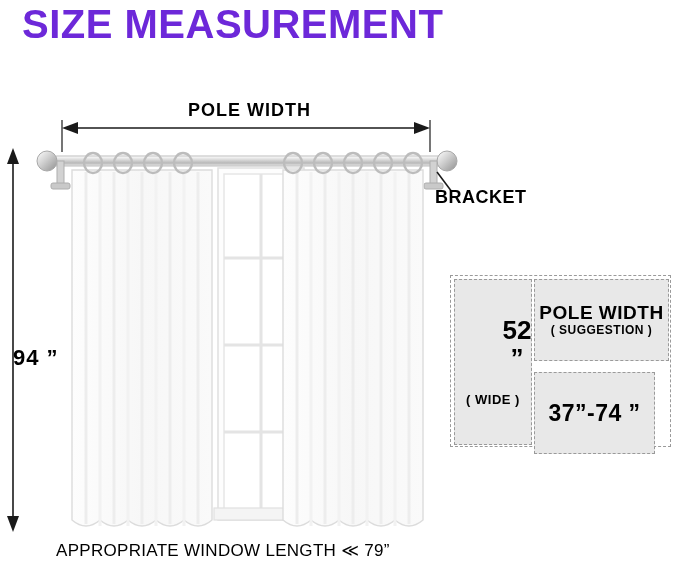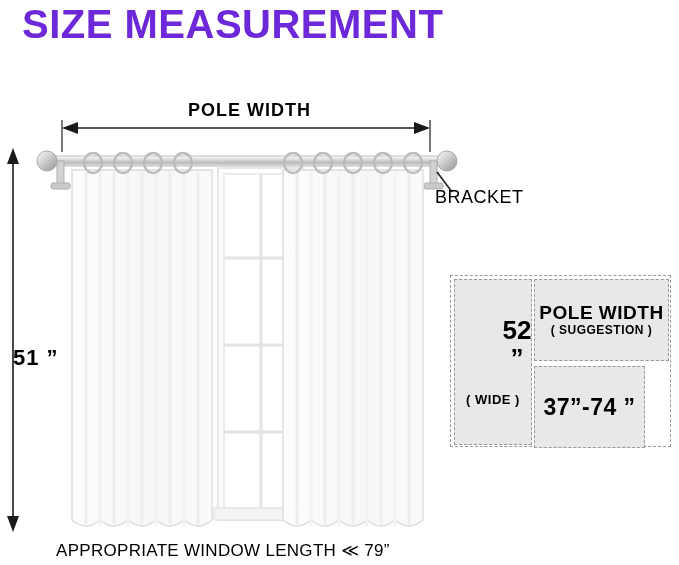--- a/index.html
+++ b/index.html
@@ -45,21 +45,21 @@
     top: 100px;
     font-size: 18px;
     font-weight: bold;
     letter-spacing: 1px;
   }
 
   .bracket-label {
     left: 435px;
     top: 187px;
     font-size: 18px;
-    font-weight: normal;
+    font-weight: bold;
     letter-spacing: 0.5px;
   }
 
   .height-label {
     left: 13px;
     top: 345px;
     font-size: 22px;
     font-weight: bold;
     letter-spacing: 1px;
   }
@@ -101,22 +101,22 @@
     height: 166px;
   }
   .cell-polewidth {
     left: 83px;
     top: 3px;
     width: 135px;
     height: 82px;
   }
   .cell-range {
     left: 83px;
-    top: 90px;
-    width: 111px;
+    top: 96px;
+    width: 121px;
     height: 82px;
   }
   .big-num {
     font-size: 26px;
     font-weight: bold;
     line-height: 1.05;
     margin-left: 48px;
   }
   .sub-num {
     font-size: 13px;
@@ -255,21 +255,21 @@
     <line x1="437" y1="172" x2="452" y2="192"></line>
   </g>
 
   <g stroke="#1a1a1a" stroke-width="1.4">
     <line x1="40" y1="528" x2="440" y2="528" stroke-opacity="0"></line>
   </g>
 </svg>
 
 <div class="lbl pole-width-label">POLE WIDTH</div>
 <div class="lbl bracket-label">BRACKET</div>
-<div class="lbl height-label">51 ”</div>
+<div class="lbl height-label">94 ”</div>
 <div class="lbl bottom-label">APPROPRIATE WINDOW LENGTH ≪ 79”</div>
 
 <div class="info-box">
   <div class="cell cell-wide">
     <div class="big-num">52 ”</div>
     <div class="sub-num">( WIDE )</div>
   </div>
   <div class="cell cell-polewidth">
     <div class="box-heading">POLE WIDTH</div>
     <div class="box-sub">( SUGGESTION )</div>

